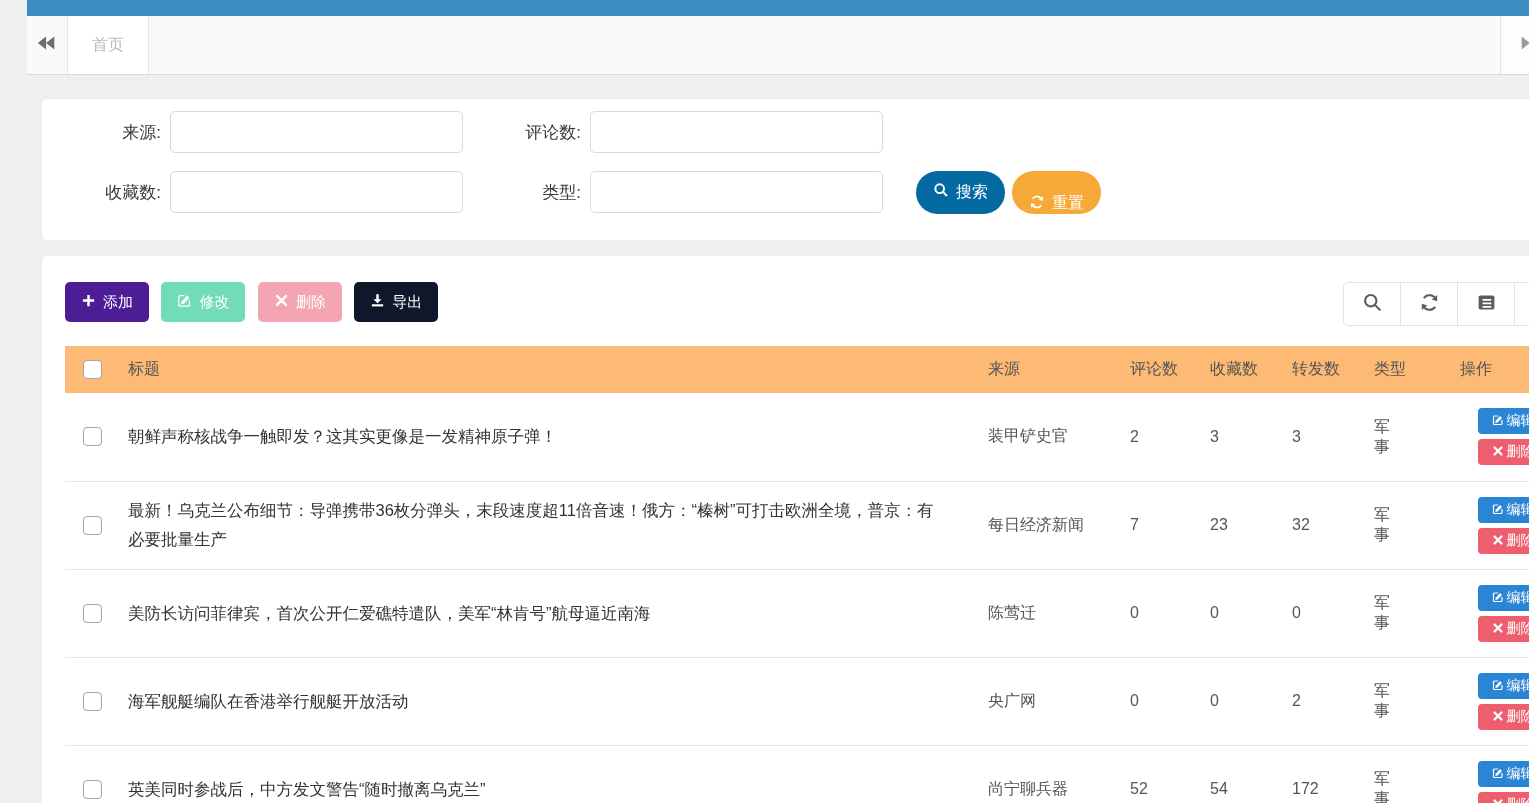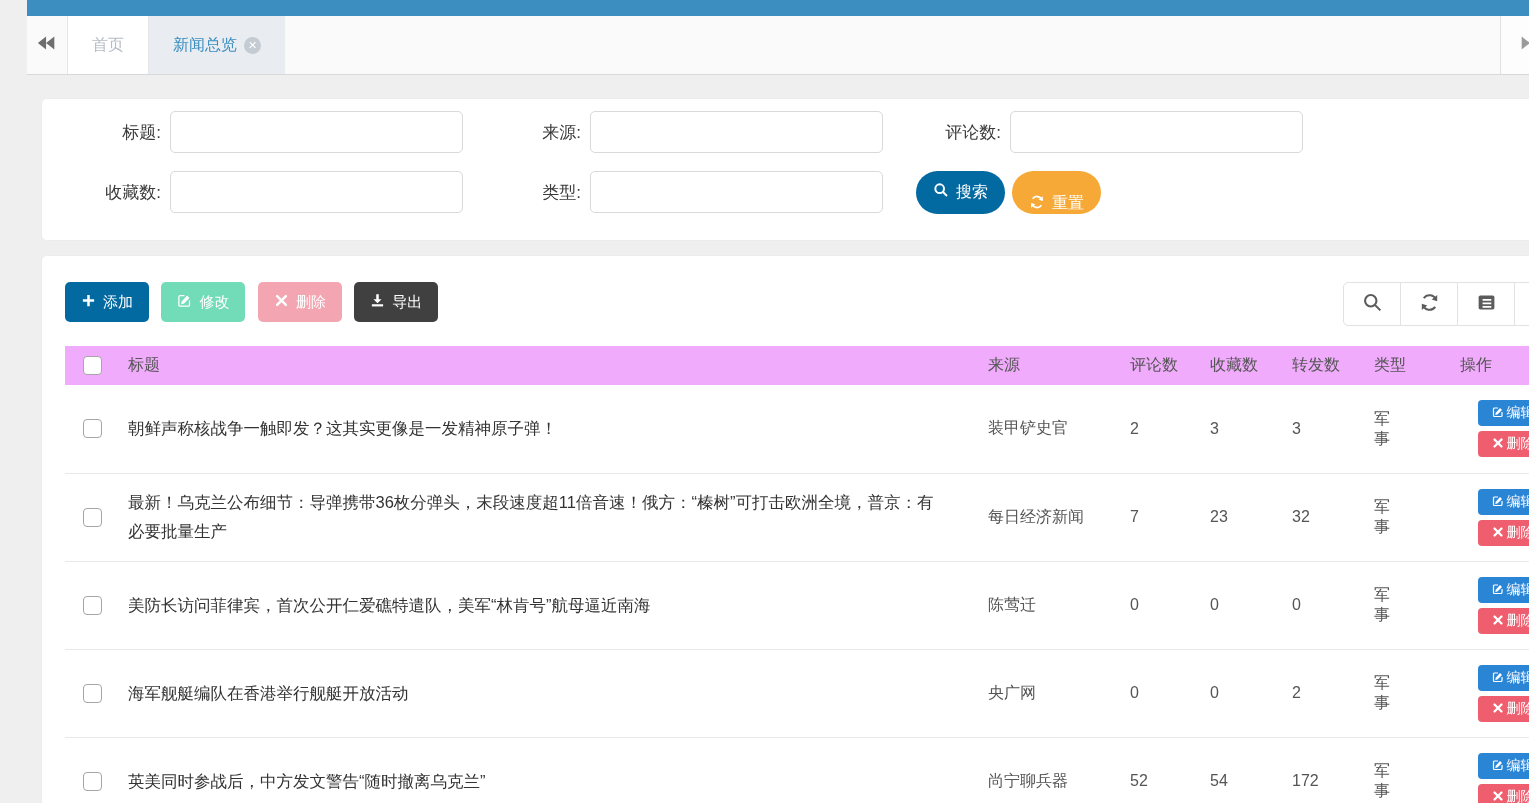--- a/index.html
+++ b/index.html
@@ -41,37 +41,37 @@
   .pill-btn svg { width:16px; height:16px; }
   .btn-search { background:#0369a1; margin-left:24px; }
   .btn-reset  { background:#f6a937; margin-left:7px;align-items:flex-end; }
 
   
   .table-card { top:179px; height:640px; }
   .toolbar { position:relative; height:70px; padding:26px 0 0 23px; }
   .tool-btn { height:40px; border:none; border-radius:5px; color:#fff; font-size:15px; padding:0 16px;
     display:inline-flex; align-items:center; gap:7px; margin-right:8px; cursor:pointer; }
   .tool-btn svg { width:15px; height:15px; }
-  .btn-add    { background:#0369a1; }
+  .btn-add    { background:#4c1d95; }
   .btn-modify { background:#72dbb7; }
   .btn-del    { background:#f3a6b1; }
-  .btn-export { background:#404040; }
+  .btn-export { background:#0f172a; }
   .view-group { position:absolute; left:1301px; top:26px; display:flex; }
   .view-btn { width:58px; height:44px; background:#fff; border:1px solid #e2e2e2; margin-left:-1px;
     display:flex; align-items:center; justify-content:center; color:#5c5c5c; cursor:pointer; }
   .view-btn:first-child { border-radius:5px 0 0 5px; margin-left:0; }
   .view-btn:last-child  { border-radius:0 5px 5px 0; }
   .view-btn svg { width:21px; height:21px; }
 
   
   .grid-wrap { margin:20px 23px 0 23px; }
   table.grid { width:100%; border-collapse:collapse; table-layout:fixed; }
   col.c-check{width:45px;} col.c-title{width:878px;} col.c-src{width:142px;} col.c-com{width:80px;}
   col.c-fav{width:82px;} col.c-fwd{width:82px;} col.c-type{width:86px;} col.c-act{width:auto;}
-  .grid thead th { background:#f0abfc; height:39px; font-weight:normal; font-size:16px; color:#555;
+  .grid thead th { background:#fdba74; height:47px; font-weight:normal; font-size:16px; color:#555;
     text-align:left; vertical-align:middle; }
   .grid th.h-title { padding-left:18px; }
   .grid tbody td { border-bottom:1px solid #e9e9e9; vertical-align:middle; font-size:16px; color:#555; }
   .grid tbody tr { height:88px; }
   .grid td.c-title-cell { padding:14px 40px 14px 18px; color:#333; font-size:16.5px; line-height:29px; }
   .grid .chk { appearance:none; -webkit-appearance:none; width:19px; height:19px; border:1px solid #a6a6a6;
     border-radius:4px; background:#fff; margin-left:18px; display:block; cursor:pointer; }
   .grid thead .chk { margin-left:18px; }
   .type-span { display:inline-block; width:20px; line-height:20px; }
   .act-cell { text-align:right; }
@@ -96,43 +96,35 @@
       <span>
         <svg viewBox="0 0 24 24" fill="currentColor" width="22" height="22">
             <polygon points="11,12 20,5 20,19"></polygon>
             <polygon points="2,12 11,5 11,19"></polygon>
           </svg>
       </span>
     </div>
     <div class="tab home">
       <span>首页</span>
     </div>
-    <div class="tab active">
-      <span>新闻总览</span>
-      <span class="tab-close">✕</span>
-    </div>
     <div class="tab-spacer"></div>
     <div class="tab-scroll right">
       <span>
         <svg viewBox="0 0 24 24" fill="currentColor" width="22" height="22">
             <polygon points="13,12 4,5 4,19"></polygon>
             <polygon points="22,12 13,5 13,19"></polygon>
           </svg>
       </span>
     </div>
   </div>
 
   <div class="main">
 
     <div class="card form-card">
       <div class="form-row">
-        <div class="fgroup">
-          <label>标题:</label>
-          <input type="text" value="" style="">
-        </div>
         <div class="fgroup">
           <label>来源:</label>
           <input type="text" value="" style="">
         </div>
         <div class="fgroup">
           <label>评论数:</label>
           <input type="text" value="" style="">
         </div>
       </div>
       <div class="form-row">

